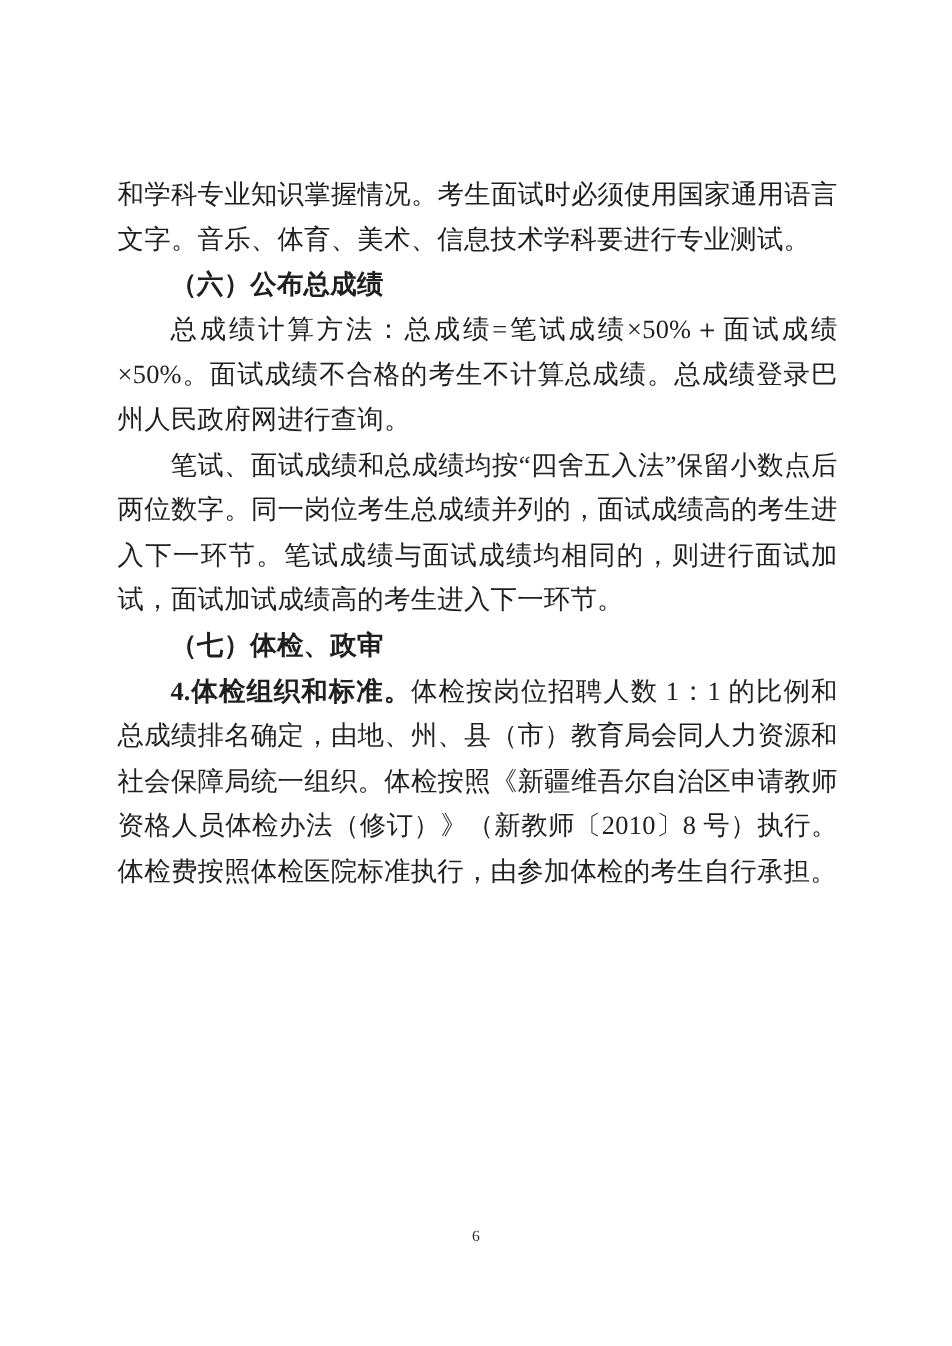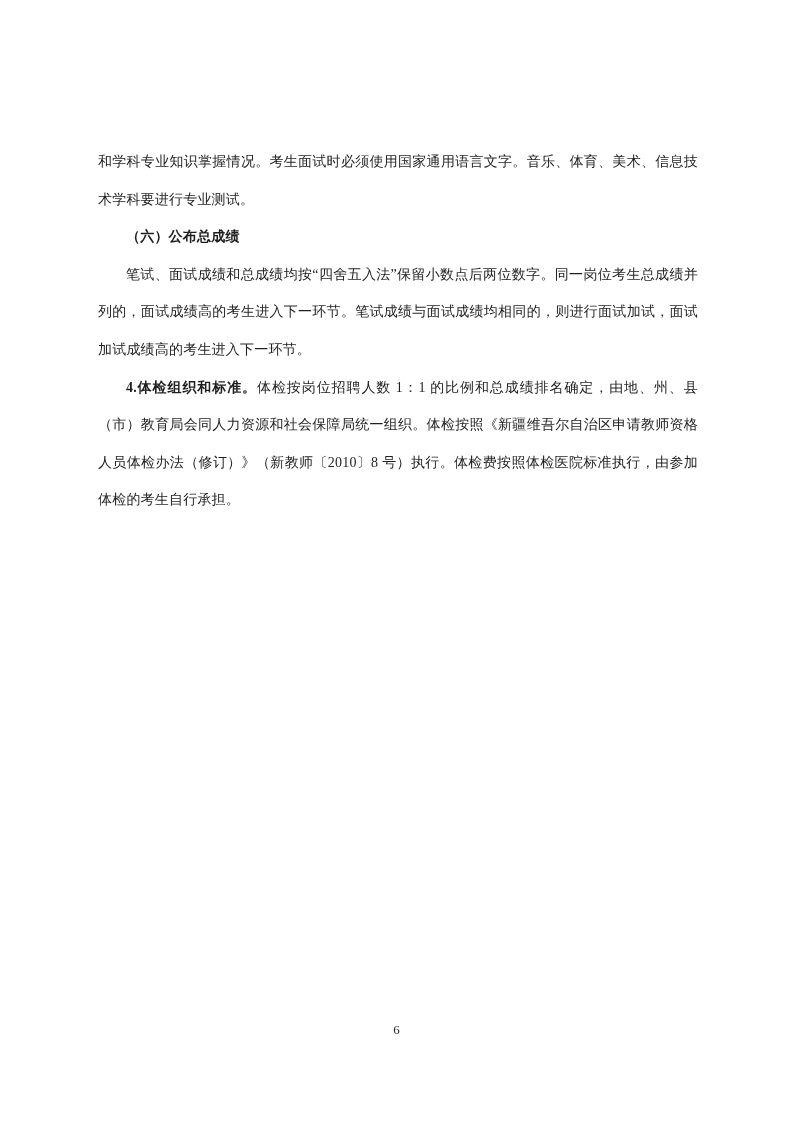--- a/index.html
+++ b/index.html
@@ -14,21 +14,21 @@
     background: #ffffff;
     overflow: hidden;
     font-family: "Liberation Serif", "DejaVu Serif", serif;
     color: #1f1f1f;
   }
   .content {
     position: absolute;
     left: 98px;
     top: 143px;
     width: 600px;
-    font-size: 14px;
+    font-size: 22px;
     line-height: 37.6px;
     text-align: justify;
     text-justify: inter-ideograph;
     letter-spacing: 0.2px;
   }
   .content p {
     margin: 0;
     padding: 0;
   }
   .content p.indent {
@@ -54,23 +54,25 @@
 </head>
 <body>
 
 <div class="page">
   <div class="content">
 
     <p class="body">和学科专业知识掌握情况。考生面试时必须使用国家通用语言文字。音乐、体育、美术、信息技术学科要进行专业测试。</p>
 
     <p class="heading indent">（六）公布总成绩</p>
 
+    <p class="body indent">总成绩计算方法：总成绩=笔试成绩×50%＋面试成绩×50%。面试成绩不合格的考生不计算总成绩。总成绩登录巴州人民政府网进行查询。</p>
 
     <p class="body indent">笔试、面试成绩和总成绩均按“四舍五入法”保留小数点后两位数字。同一岗位考生总成绩并列的，面试成绩高的考生进入下一环节。笔试成绩与面试成绩均相同的，则进行面试加试，面试加试成绩高的考生进入下一环节。</p>
 
+    <p class="heading indent">（七）体检、政审</p>
 
     <p class="body indent">
       <span class="lead">4.体检组织和标准。</span><span>体检按岗位招聘人数 1：1 的比例和总成绩排名确定，由地、州、县（市）教育局会同人力资源和社会保障局统一组织。体检按照《新疆维吾尔自治区申请教师资格人员体检办法（修订）》（新教师〔2010〕8 号）执行。体检费按照体检医院标准执行，由参加体检的考生自行承担。</span>
     </p>
 
 
   </div>
 
   <div class="page-number">6</div>
 </div>

